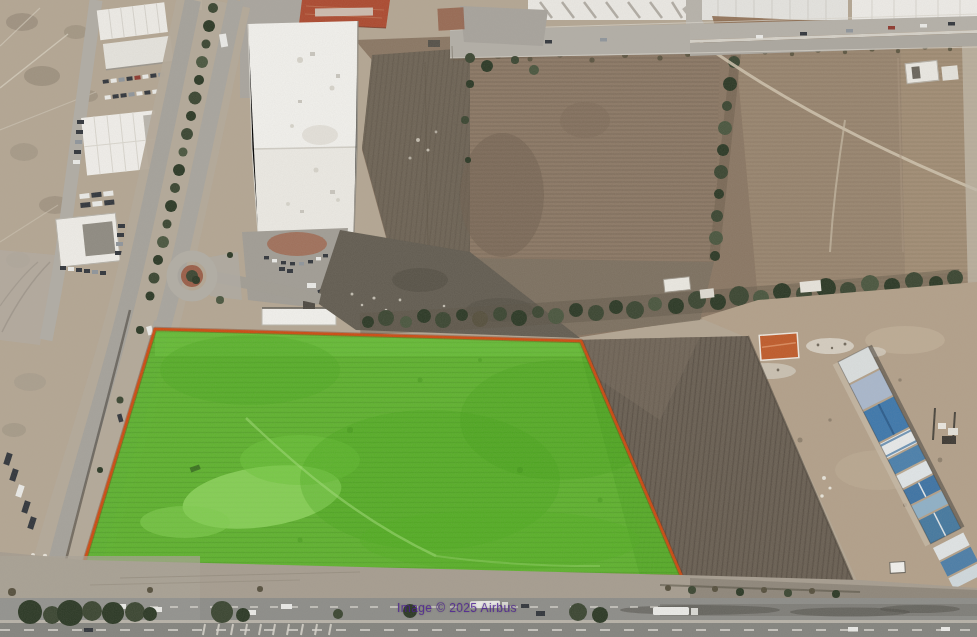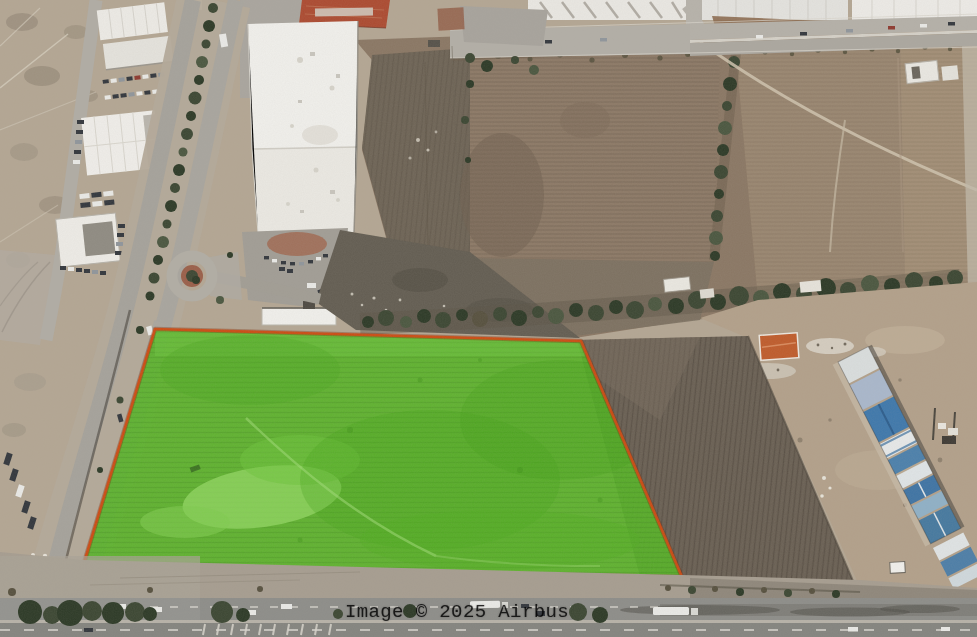--- a/index.html
+++ b/index.html
@@ -1,23 +1,23 @@
 <!DOCTYPE html>
 <html><head>
 <meta charset="utf-8">
 <style>
   html,body{margin:0;padding:0;background:#222;}
   .stage{position:relative;width:977px;height:637px;overflow:hidden;
          font-family:"Liberation Sans", sans-serif;background:#b3a693;}
   .stage svg{position:absolute;left:0;top:0;display:block;}
   .watermark{
     position:absolute; left:457px; top:601px; transform:translateX(-50%);
-    font-size:19px; letter-spacing:.4px; color:#000000; opacity:.82;
+    font-size:12px; letter-spacing:.4px; color:#4c1d95; opacity:.82;
     text-shadow:0 0 2px rgba(45,45,45,.55); white-space:nowrap;
-    pointer-events:none; font-family:Liberation Mono, monospace;
+    pointer-events:none; font-family:Liberation Sans, sans-serif;
   }
   
   .tr1{fill:#3c4733}.tr2{fill:#2d3a27}.tr3{fill:#4b5740}.tr4{fill:#57513f}
   .car-d{fill:#33373d}.car-w{fill:#e9e9e6}.car-g{fill:#8f959b}.car-r{fill:#8e3a30}
   .roof-w{fill:#f0efeb}
 </style>
 </head>
 <body>
 
 <div class="stage">

